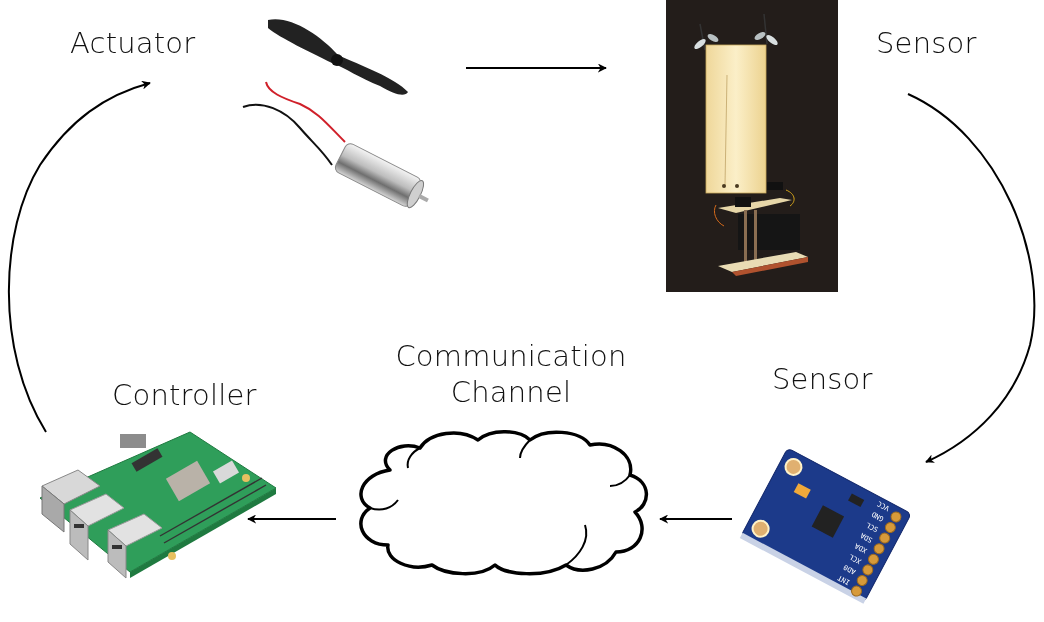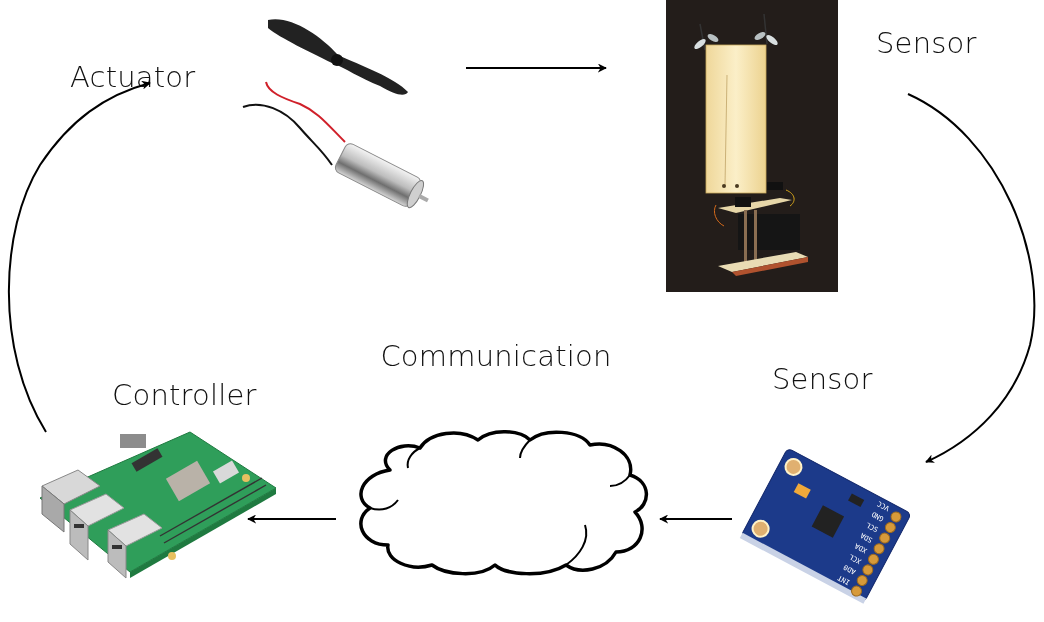--- a/index.html
+++ b/index.html
@@ -5,25 +5,26 @@
   html, body { margin:0; padding:0; background:#ffffff; }
   body { width:1044px; height:622px; position:relative; overflow:hidden;
          font-family:"DejaVu Sans","Liberation Sans",sans-serif; color:#111; }
   .label { position:absolute; font-size:29px; font-weight:300; letter-spacing:0.2px; color:#111; white-space:nowrap; }
   .label.center { text-align:center; line-height:36px; }
   svg.layer { position:absolute; left:0; top:0; }
 </style>
 </head>
 <body>
 
-<div class="label" style="left:70px; top:26px;margin-top:34px;">Actuator</div>
+<div class="label" style="left:70px; top:26px;">Actuator</div>
 <div class="label" style="left:876px; top:26px;">Sensor</div>
 <div class="label" style="left:772px; top:362px;text-align:right;">Sensor</div>
-<div class="label center" style="left:361px; top:338px; width:270px;">
+<div class="label center" style="left:376px; top:338px; width:270px;">
   <div>Communication</div>
+  <div>Channel</div>
 </div>
 <div class="label" style="left:112px; top:378px;">Controller</div>
 
 <svg class="layer" width="1044" height="622" viewBox="0 0 1044 622">
   <defs>
     <marker id="ah" viewBox="0 0 10 10" refX="9" refY="5" markerWidth="9" markerHeight="9" orient="auto-start-reverse" markerUnits="userSpaceOnUse">
       <path d="M0,0 L10,5 L0,10 L3,5 Z" fill="#000"></path>
     </marker>
     <linearGradient id="motorGrad" x1="0" y1="0" x2="0" y2="1">
       <stop offset="0" stop-color="#f4f4f4"></stop>

